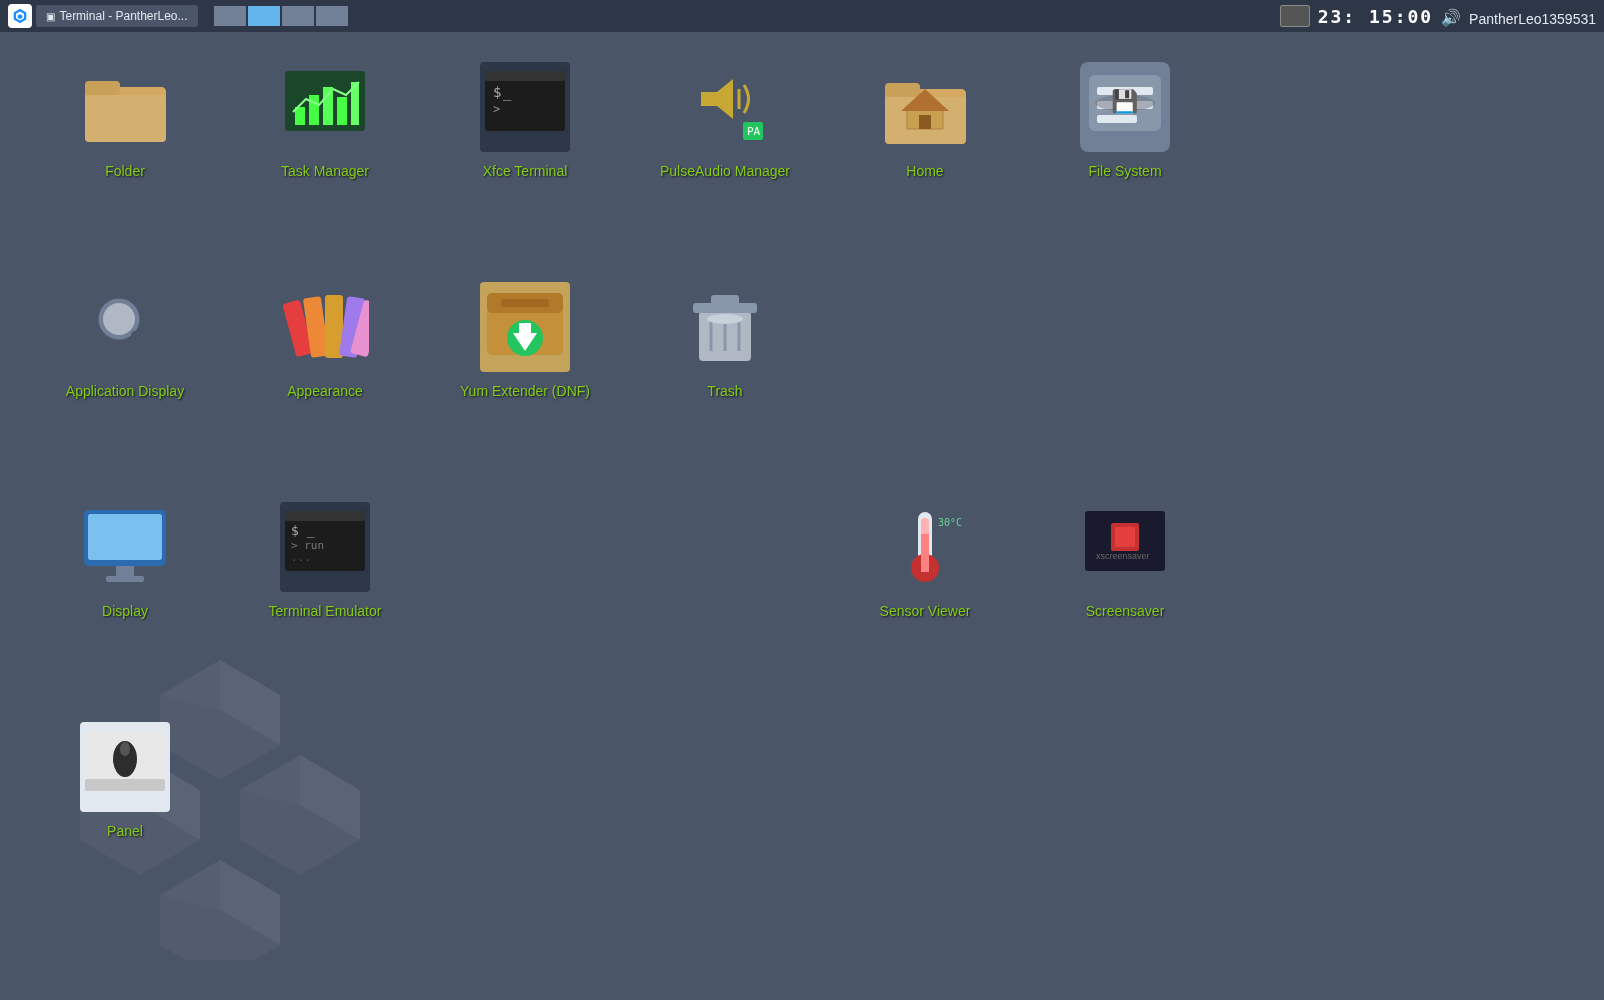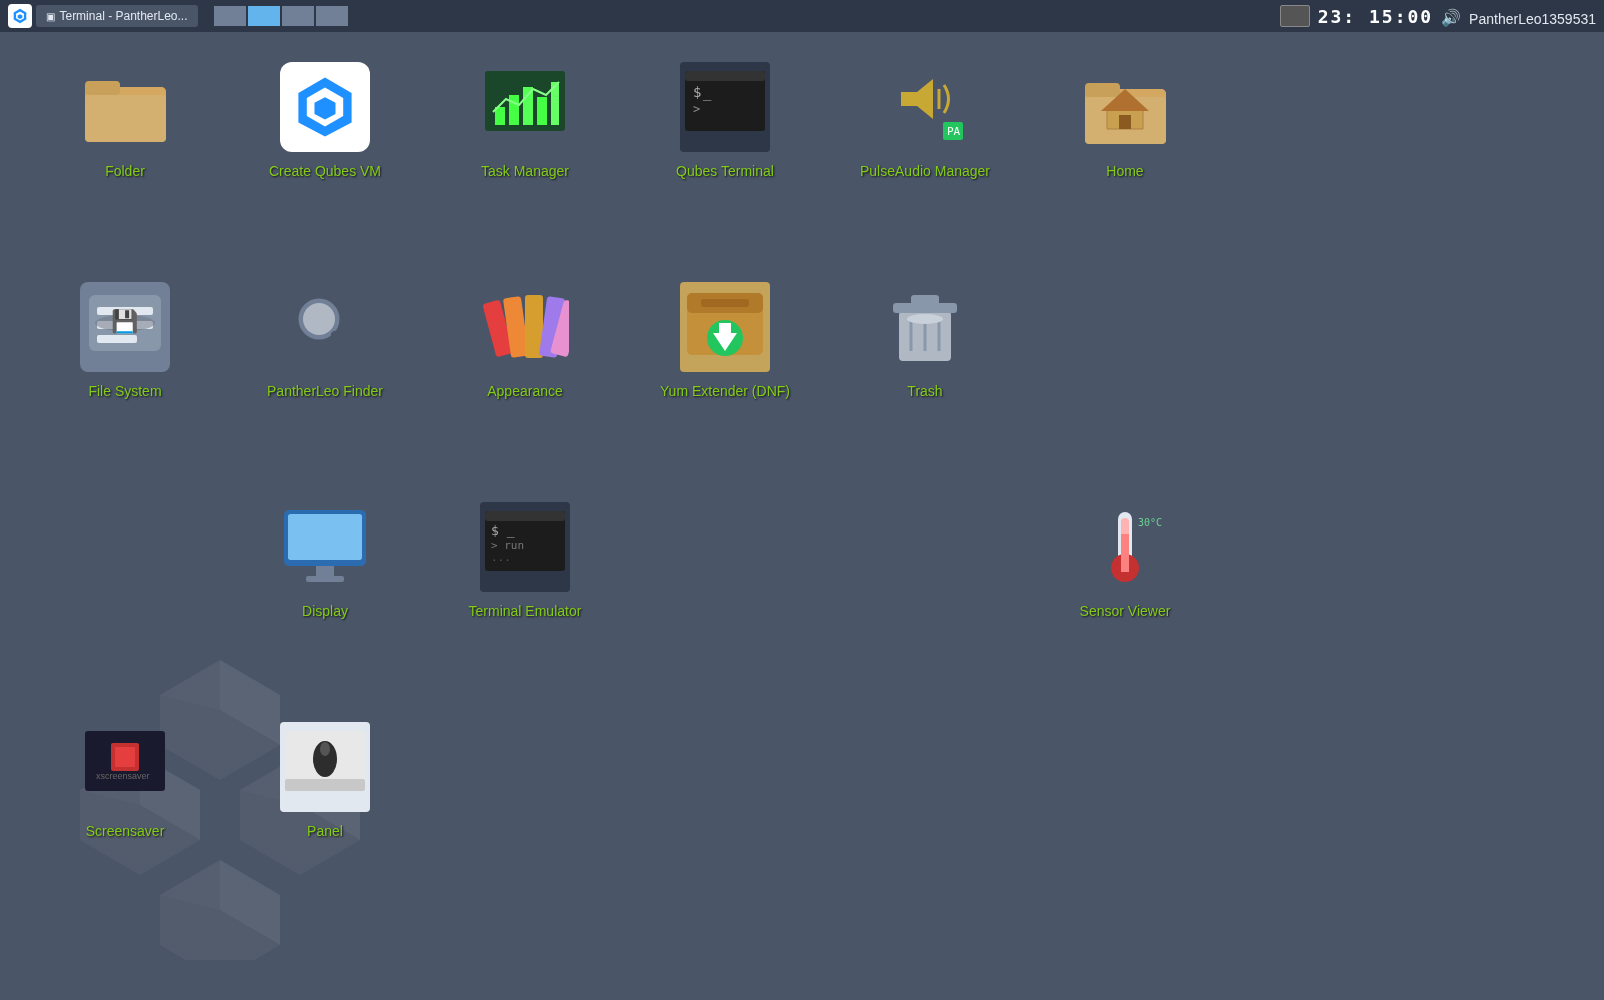--- a/index.html
+++ b/index.html
@@ -227,30 +227,20 @@
         <svg width="85" height="80" viewBox="0 0 85 80">
           <rect x="2" y="20" width="81" height="55" rx="5" fill="#c8a86a"></rect>
           <rect x="2" y="20" width="81" height="55" rx="5" fill="#d4a860"></rect>
           <rect x="2" y="28" width="81" height="47" rx="4" fill="#d4b070"></rect>
           <rect x="2" y="14" width="35" height="14" rx="4" fill="#c8a05a"></rect>
         </svg>
       </div>
       <div class="icon-label">Folder</div>
     </div>
 
-    <div class="desktop-icon">
-      <div class="icon-img qubes-icon">
-        <svg width="70" height="70" viewBox="0 0 100 100">
-          <polygon points="50,8 88,30 88,72 50,92 12,72 12,30" fill="#1e90ff"></polygon>
-          <polygon points="50,22 76,37 76,63 50,78 24,63 24,37" fill="white"></polygon>
-          <polygon points="50,36 65,44 65,60 50,68 35,60 35,44" fill="#1e90ff"></polygon>
-        </svg>
-      </div>
-      <div class="icon-label">Create Qubes VM</div>
-    </div>
 
 
     <div class="desktop-icon">
       <div class="icon-img">
         <svg width="88" height="80" viewBox="0 0 88 80">
           <rect x="4" y="4" width="80" height="60" rx="3" fill="#1a472a"></rect>
 
           <rect x="14" y="40" width="10" height="18" fill="#44ff44"></rect>
           <rect x="28" y="28" width="10" height="30" fill="#44ff44"></rect>
           <rect x="42" y="20" width="10" height="38" fill="#55ff55"></rect>
@@ -267,21 +257,21 @@
       <div class="icon-img terminal-icon">
         <svg width="88" height="80" viewBox="0 0 88 80">
           <rect x="4" y="4" width="80" height="60" rx="3" fill="#1c1c1c"></rect>
           <rect x="4" y="4" width="80" height="10" rx="3" fill="#333"></rect>
 
           <text x="12" y="30" font-family="monospace" font-size="14" fill="#aaa">$</text>
           <text x="22" y="30" font-family="monospace" font-size="14" fill="#aaa">_</text>
           <text x="12" y="46" font-family="monospace" font-size="12" fill="#888">&gt;</text>
         </svg>
       </div>
-      <div class="icon-label">Qubes Terminal</div>
+      <div class="icon-label">Xfce Terminal</div>
     </div>
 
     <div class="desktop-icon">
       <div class="icon-img">
         <svg width="88" height="80" viewBox="0 0 88 80">
 
           <polygon points="20,25 36,25 52,12 52,52 36,39 20,39" fill="#c8a835"></polygon>
           <line x1="58" y1="22" x2="58" y2="42" stroke="#c8a835" stroke-width="3"></line>
           <path d="M63 18 Q72 32 63 46" stroke="#c8a835" stroke-width="3" fill="none"></path>
 
@@ -325,21 +315,21 @@
 
     <div class="desktop-icon">
       <div class="icon-img" style="background:none;">
         <svg width="88" height="88" viewBox="0 0 88 88">
 
           <circle cx="38" cy="36" r="22" fill="#718096" stroke="#4a5568" stroke-width="3"></circle>
           <circle cx="38" cy="36" r="16" fill="#b0b8c4"></circle>
           <line x1="54" y1="52" x2="74" y2="74" stroke="#4a5568" stroke-width="8" stroke-linecap="round"></line>
         </svg>
       </div>
-      <div class="icon-label">PantherLeo Finder</div>
+      <div class="icon-label">Application Display</div>
     </div>
 
     <div class="desktop-icon">
       <div class="icon-img appearance-icon" style="background:none;">
         <svg width="88" height="88" viewBox="0 0 88 88">
 
           <rect x="8" y="18" width="18" height="55" rx="3" fill="#e53e3e" transform="rotate(-15 17 45)"></rect>
           <rect x="26" y="14" width="18" height="60" rx="3" fill="#ed8936" transform="rotate(-8 35 44)"></rect>
           <rect x="44" y="12" width="18" height="63" rx="3" fill="#d69e2e" transform="rotate(0 53 43)"></rect>
           <rect x="62" y="14" width="18" height="60" rx="3" fill="#9f7aea" transform="rotate(8 71 44)"></rect>

